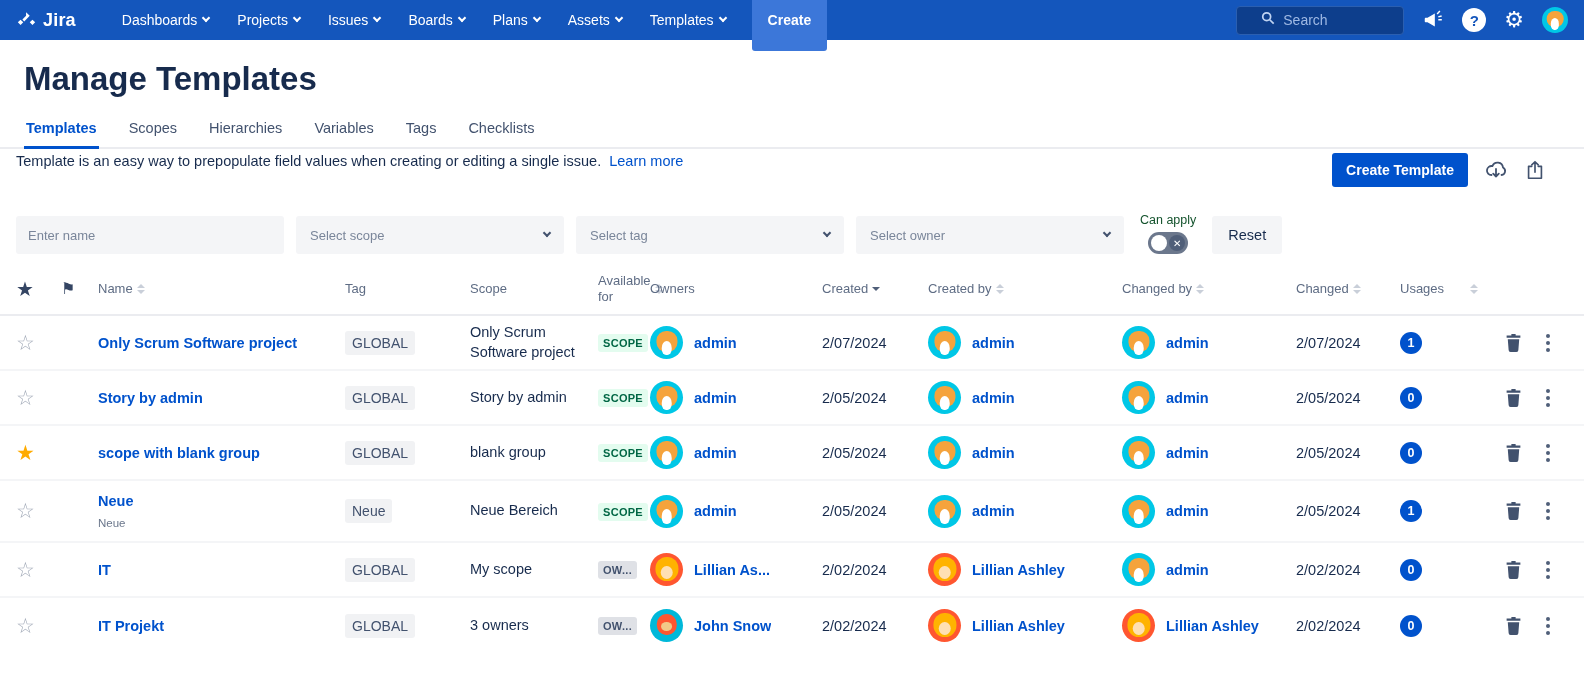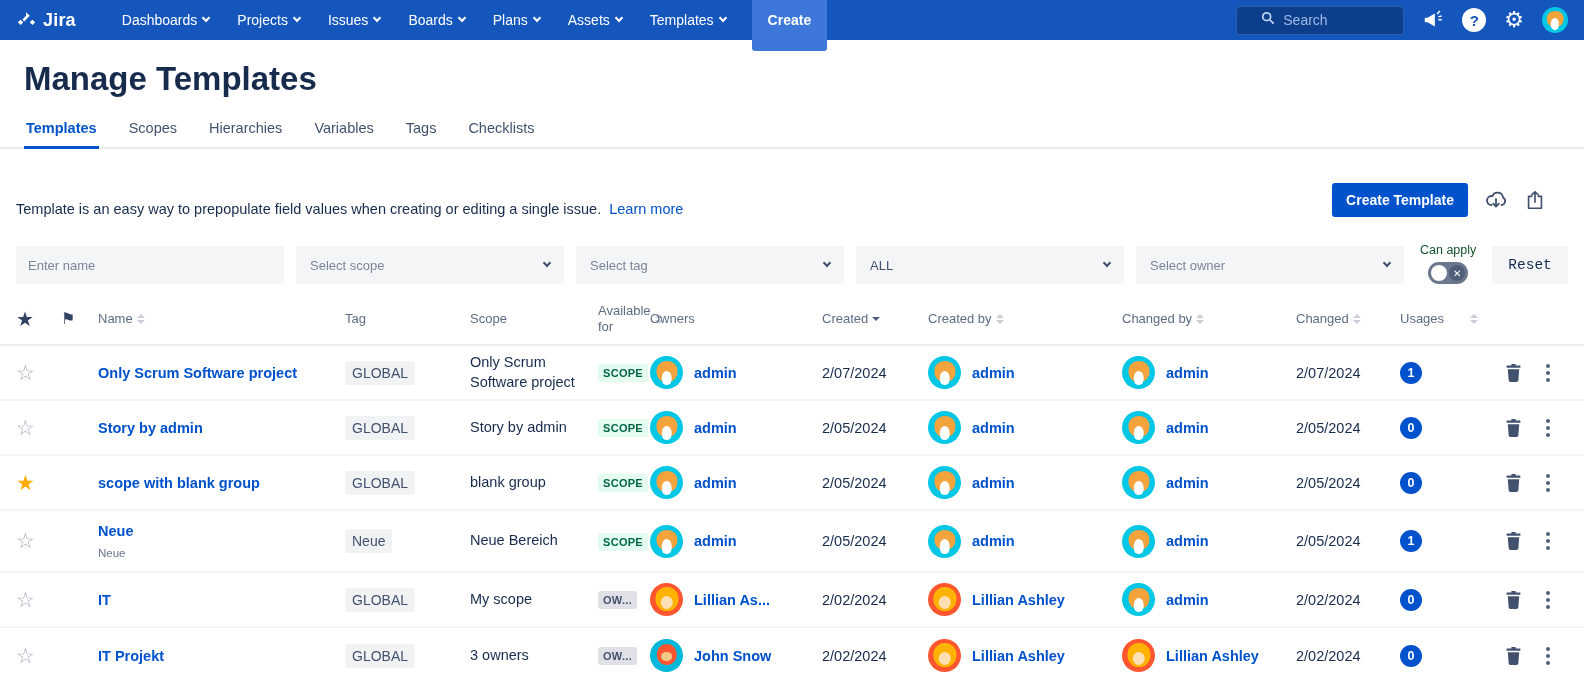--- a/index.html
+++ b/index.html
@@ -51,22 +51,22 @@
     background:#F2C987; border-radius:45%; }
 
   
   .page-title { font-size:33px; font-weight:700; color:#172B4D; margin:20px 24px 14px; }
   .tabbar { display:flex; gap:28px; padding:0 24px; border-bottom:2px solid #EBECF0; }
   .tab { font-size:14.5px; color:#42526E; padding:8px 2px 10px; cursor:pointer;
     border-bottom:3px solid transparent; margin-bottom:-2px; white-space:nowrap; }
   .tab[data-active="true"] { color:#0052CC; font-weight:700; border-bottom-color:#0052CC; }
 
   
-  .desc-row { display:flex; align-items:flex-end; justify-content:space-between;
-    padding:34px 16px 12px;gap:31px; }
+  .desc-row { display:flex; align-items:flex-start; justify-content:space-between;
+    padding:4px 16px 12px;gap:31px; }
   .desc-text { font-size:14.5px; color:#172B4D; }
   .learn-more { color:#0052CC; cursor:pointer; text-decoration:none; margin-left:4px; }
   .desc-actions { display:flex; align-items:center; gap:16px; padding-right:22px; }
   .btn-primary { background:#0052CC; color:#fff; border:none; border-radius:3px;
     font-size:14px; font-weight:700; padding:9px 14px; cursor:pointer; font-family:inherit; }
   .icon-btn { color:#42526E; display:flex; align-items:center; cursor:pointer; }
 
   
   .filter-row { display:flex; align-items:flex-end; gap:12px; padding:6px 16px 10px; }
   .f-input, .f-select { background:#F4F5F7; border-radius:3px; height:38px; font-size:13px; }
@@ -76,21 +76,21 @@
     padding:0 14px; color:#7A869A; cursor:pointer; }
   .f-select .sel-chev { color:#42526E; }
   .f-select.has-value { color:#42526E; }
   .toggle-wrap { display:flex; flex-direction:column; align-items:center; gap:5px; padding:0 4px; }
   .toggle-label { font-size:12.5px; color:#14532d;margin-top:8px; }
   .toggle { width:40px; height:22px; border-radius:11px; background:#6B778C; position:relative; cursor:pointer; }
   .toggle .knob { position:absolute; left:3px; top:3px; width:16px; height:16px; border-radius:50%; background:#fff; }
   .toggle .offx { position:absolute; right:3px; top:3px; width:16px; height:16px; border-radius:50%;
     background:#505F79; color:#fff; font-size:10px; display:flex; align-items:center; justify-content:center; }
   .btn-reset { background:#F4F5F7; color:#172B4D; border:none; border-radius:3px;
-    font-size:14.5px; padding:0 16px; height:38px; cursor:pointer; font-family:Liberation Mono, monospace; }
+    font-size:14.5px; padding:0 16px; height:38px; cursor:pointer; font-family:Liberation Sans, sans-serif; }
 
   
   .grid-cols { display:grid; align-items:center; padding-left:16px;
     grid-template-columns:45px 37px 247px 125px 128px 52px 172px 106px 194px 174px 104px 80px 80px; }
   .thead { min-height:52px; border-bottom:2px solid #EBECF0; align-items:center; }
   .th { font-size:13px; color:#5E6C84; display:flex; align-items:center; gap:4px; line-height:1.25; }
   .hdr-star { color:#344563; font-size:20px; cursor:pointer; }
   .hdr-flag { color:#344563; font-size:16px; cursor:pointer; }
   .sort { display:inline-flex; flex-direction:column; gap:2px; cursor:pointer; }
   .sort i { display:block; width:0; height:0; border-left:4px solid transparent; border-right:4px solid transparent; }
@@ -228,24 +228,20 @@
 <div class="filter-row">
   <input class="f-input" type="text" placeholder="Enter name" style="">
   <div class="f-select">
     <span>Select scope</span>
     <i class="chev sel-chev"></i>
   </div>
   <div class="f-select">
     <span>Select tag</span>
     <i class="chev sel-chev"></i>
   </div>
-  <div class="f-select has-value">
-    <span>ALL</span>
-    <i class="chev sel-chev"></i>
-  </div>
   <div class="f-select">
     <span>Select owner</span>
     <i class="chev sel-chev"></i>
   </div>
   <div class="toggle-wrap">
     <span class="toggle-label">Can apply</span>
     <div class="toggle">
       <span class="knob"></span>
       <span class="offx">✕</span>
     </div>

